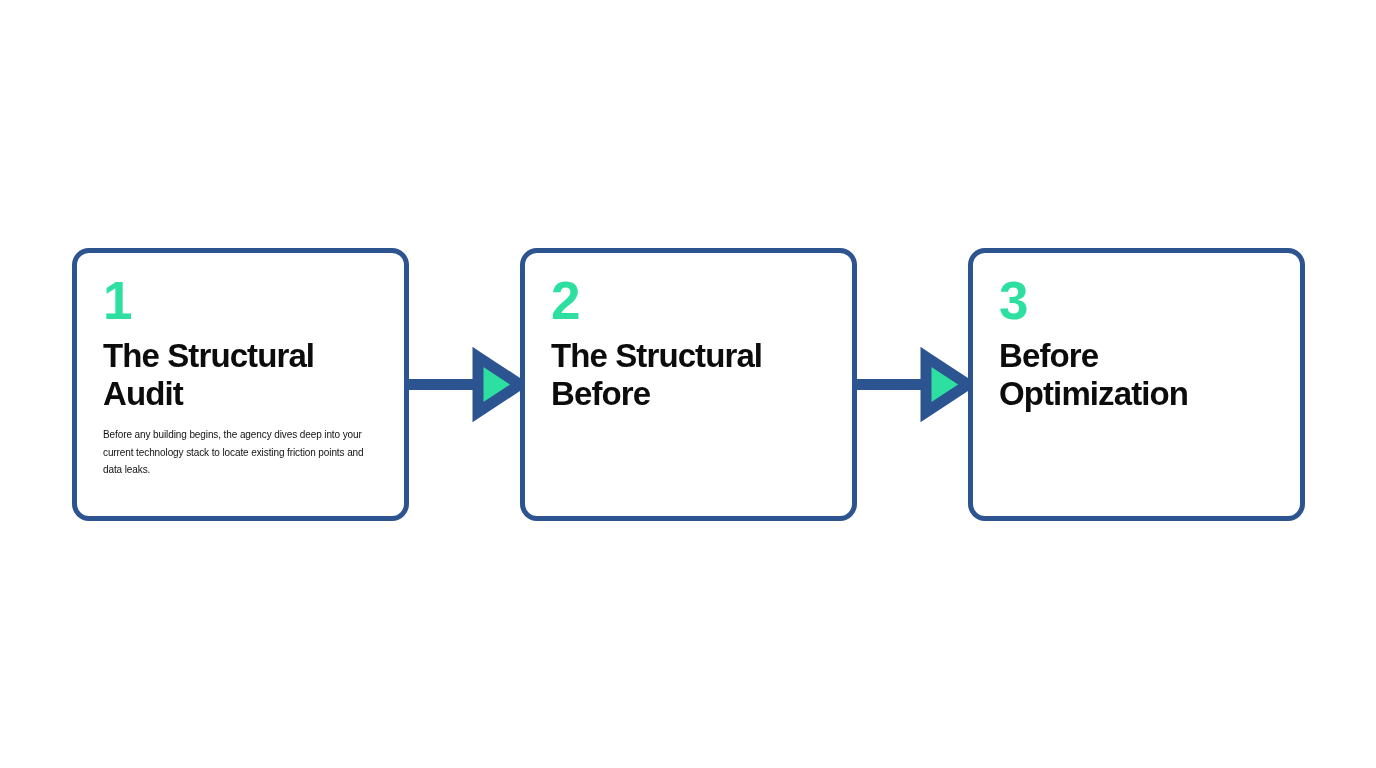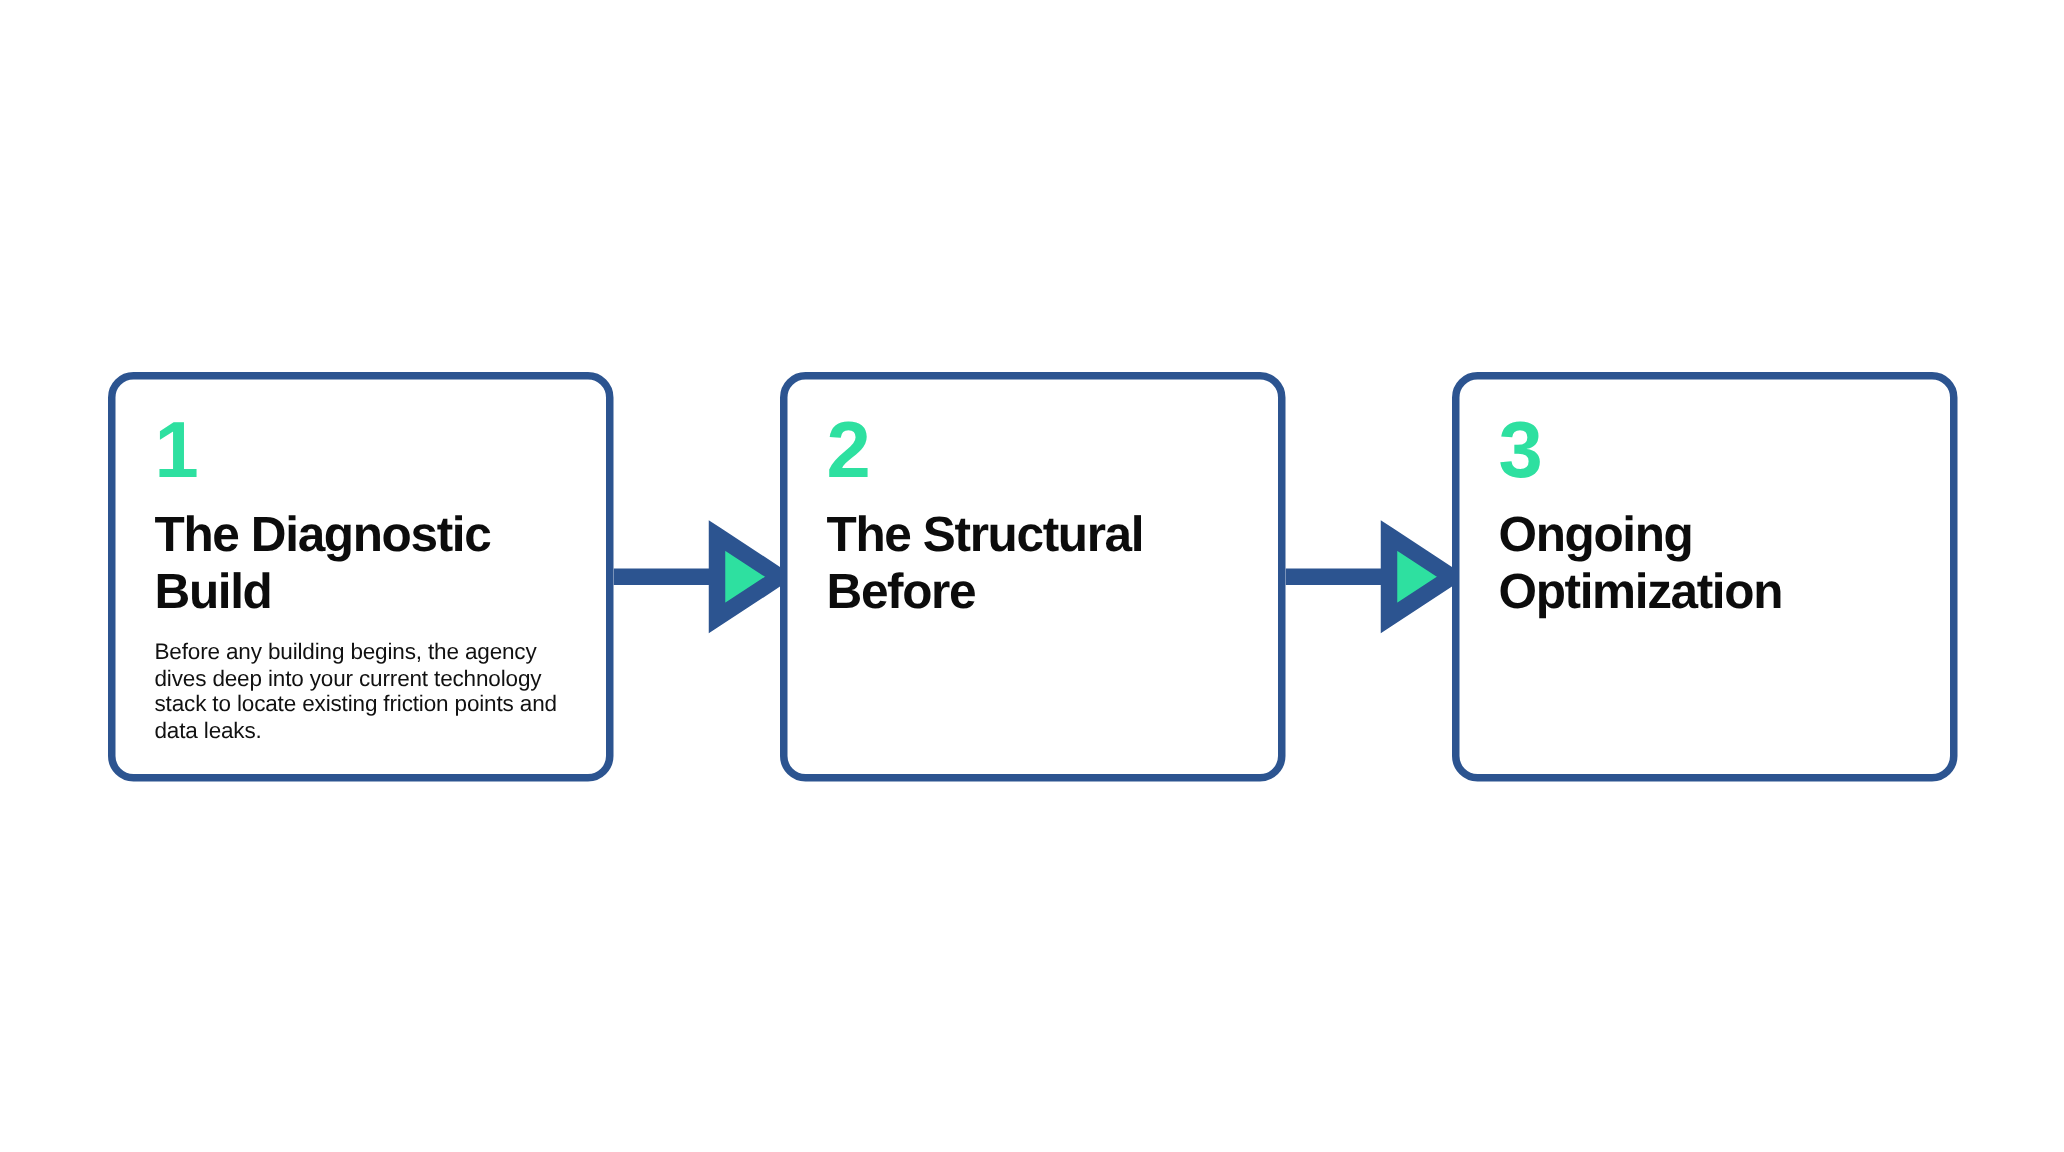--- a/index.html
+++ b/index.html
@@ -64,21 +64,21 @@
     line-height: 1.16;
     font-weight: 700;
     color: #0c0c0c;
     letter-spacing: -0.9px;
     margin: 0;
     font-family: "Liberation Sans", sans-serif;
     max-width: 290px;
   }
 
   .step-body {
-    font-size: 15px;
+    font-size: 10px;
     line-height: 17.5px;
     font-weight: 400;
     color: #111111;
     letter-spacing: -0.1px;
     margin: 13px 0 0 0;
     max-width: 292px;
     font-family: "Liberation Sans", sans-serif;
   }
   .step-body:empty { display: none; }
 
@@ -99,21 +99,21 @@
 </style>
 </head>
 <body>
 
 <div class="canvas">
 
   <div class="process-row">
 
     <div class="step-card">
       <div class="step-number">1</div>
-      <div class="step-title">The Diagnostic Build</div>
+      <div class="step-title">The Structural Audit</div>
       <div class="step-body">Before any building begins, the agency dives deep into your current technology stack to locate existing friction points and data leaks.</div>
     </div>
 
     <div class="connector">
       <svg viewBox="0 0 111 273" xmlns="http://www.w3.org/2000/svg">
         <rect x="0" y="131" width="78" height="11" fill="#2C5490"></rect>
         <polygon points="69,109 111,136.5 69,164" fill="#2EE0A0" stroke="#2C5490" stroke-width="11" stroke-linejoin="miter"></polygon>
       </svg>
     </div>
 
@@ -125,18 +125,18 @@
 
     <div class="connector">
       <svg viewBox="0 0 111 273" xmlns="http://www.w3.org/2000/svg">
         <rect x="0" y="131" width="78" height="11" fill="#2C5490"></rect>
         <polygon points="69,109 111,136.5 69,164" fill="#2EE0A0" stroke="#2C5490" stroke-width="11" stroke-linejoin="miter"></polygon>
       </svg>
     </div>
 
     <div class="step-card">
       <div class="step-number">3</div>
-      <div class="step-title">Ongoing Optimization</div>
+      <div class="step-title">Before Optimization</div>
 
     </div>
 
   </div>
 </div>
 
 </body></html>

